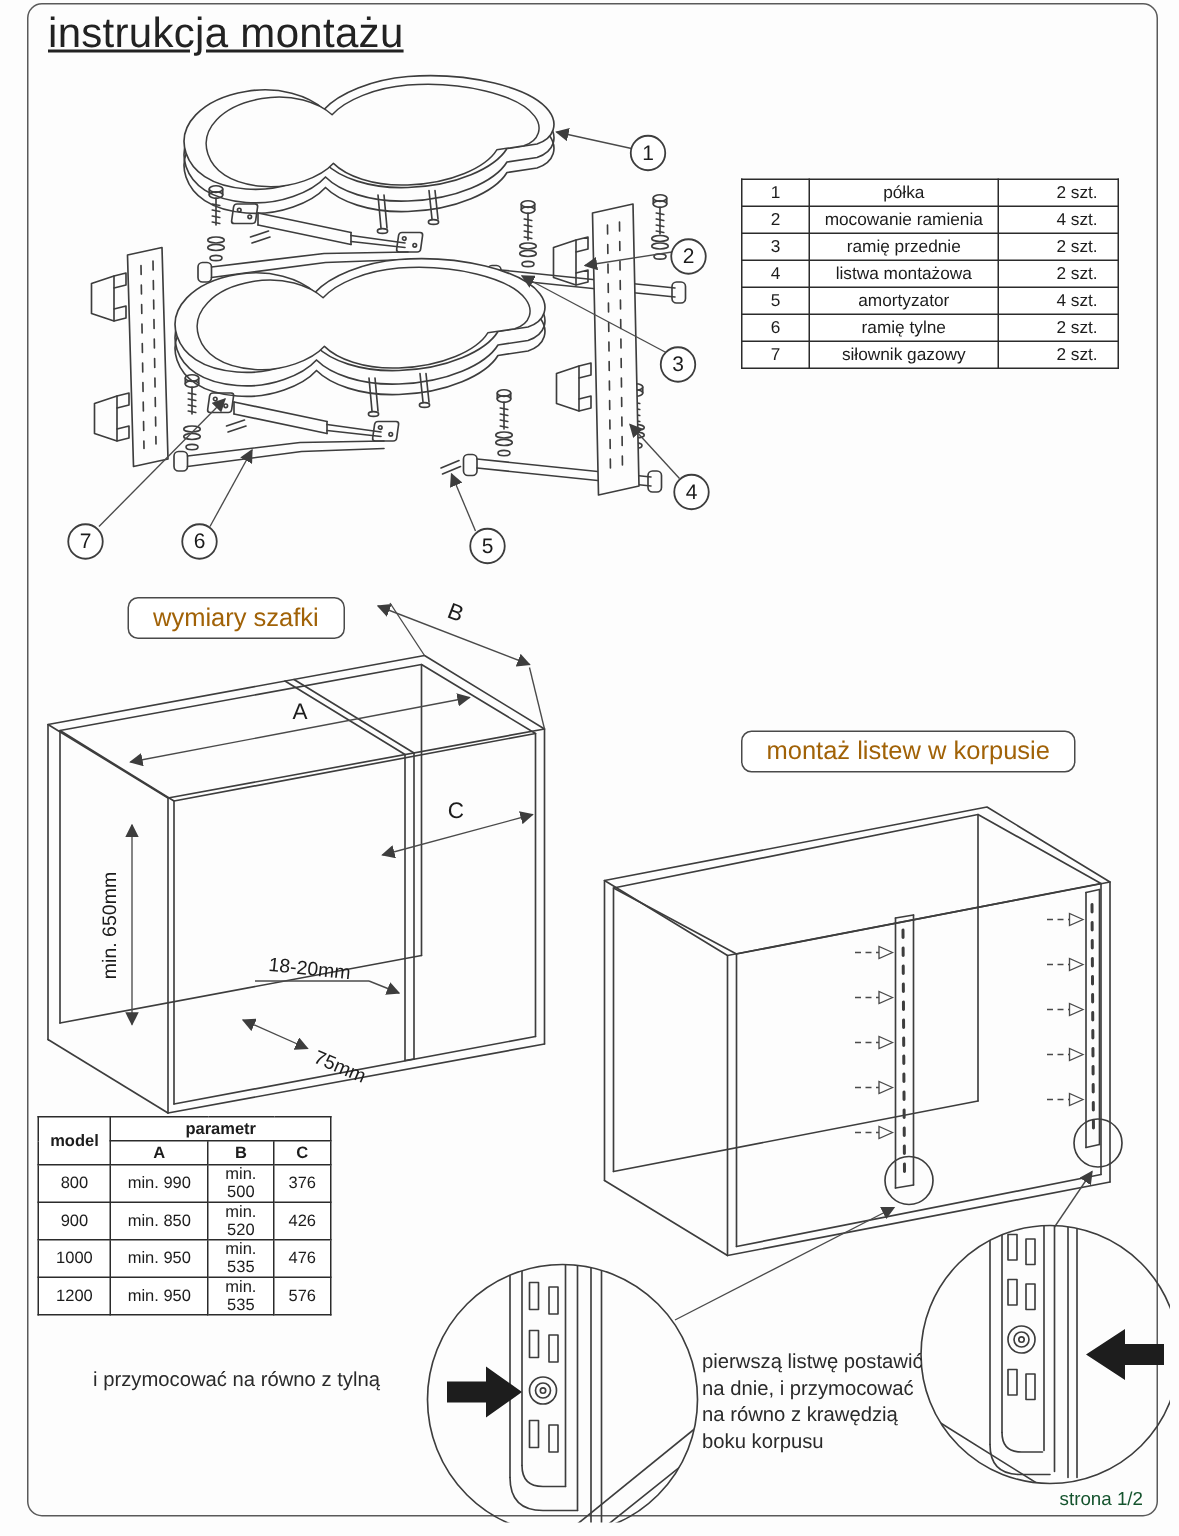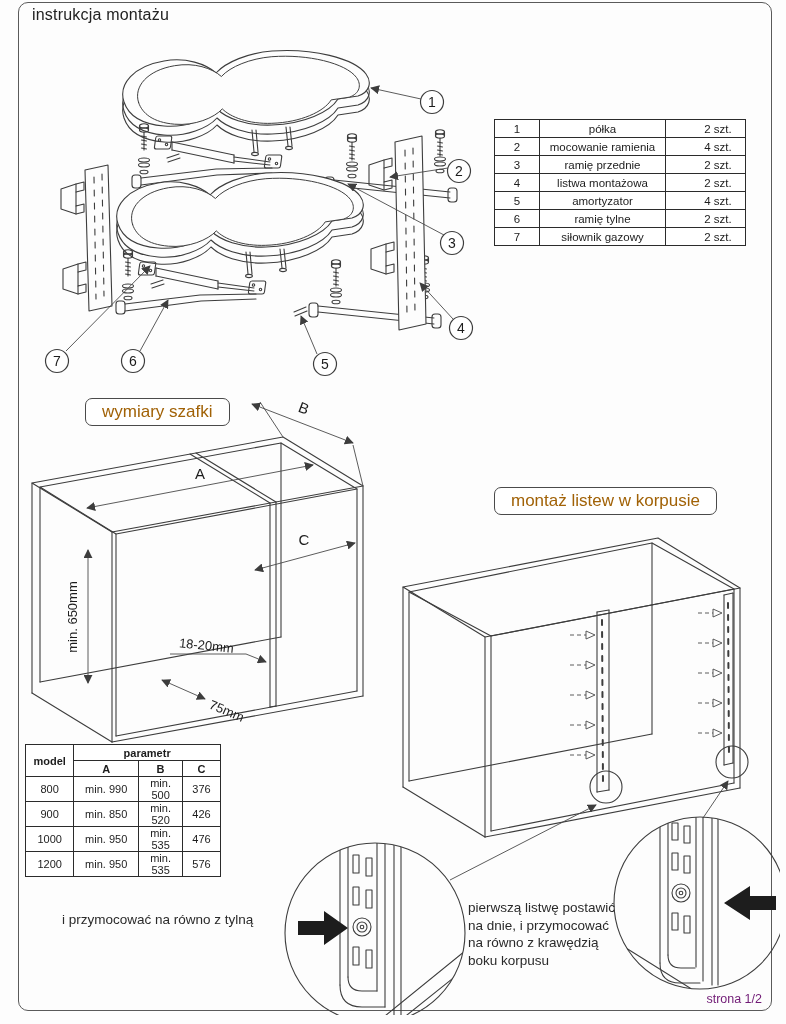--- a/index.html
+++ b/index.html
@@ -1,21 +1,21 @@
 <!DOCTYPE html>
 <html><head>
 <meta charset="utf-8">
 <style>
   html,body{margin:0;padding:0;background:#e8e8e8;}
   .page{position:relative;width:786px;height:1024px;background:#fdfdfd;overflow:hidden;
         font-family:"Liberation Sans",sans-serif;color:#1c1c1c;}
   .page-border{position:absolute;left:18px;top:2px;width:752px;height:1007px;
         border:1.6px solid #5a5a5a;border-radius:10px;pointer-events:none;}
-  .title{position:absolute;left:32px;top:6px;margin:0;font-size:16px;font-weight:normal;
-        color:#222;letter-spacing:.2px;}
+  .title{position:absolute;left:32px;top:6px;margin:0;font-size:28px;font-weight:normal;
+        color:#222;letter-spacing:.2px;text-decoration:underline;}
   svg{position:absolute;overflow:visible;}
   svg.clipped{overflow:hidden;}
   .ln{stroke:#3d3d3d;stroke-width:1.1;fill:none;stroke-linejoin:round;stroke-linecap:round;}
   .lnthin{stroke:#4a4a4a;stroke-width:0.9;fill:none;}
   .svgt{font-family:"Liberation Sans",sans-serif;fill:#1c1c1c;stroke:none;}
   .callout circle{fill:#fff;stroke:#3d3d3d;stroke-width:1.2;}
   .callout text{font-size:14px;}
   table{border-collapse:collapse;position:absolute;background:#fff;}
   .parts-table{left:494px;top:119px;width:252px;}
   .parts-table td{border:1.3px solid #2b2b2b;font-size:11.5px;text-align:center;height:17px;padding:0 3px;}
@@ -28,21 +28,21 @@
   .dims-table .c-a{width:84px;}
   .dims-table .c-b{width:50px;}
   .dims-table .c-c{width:42px;}
   .label-box{position:absolute;border:1.6px solid #4a4a4a;border-radius:7px;background:#fff;
         padding:3px 16px;font-size:17px;color:#a16207;white-space:nowrap;}
   .box-wymiary{left:85px;top:398px;}
   .box-montaz{left:494px;top:487px;text-align:right;}
   .note{position:absolute;font-size:13.5px;line-height:1.3;color:#2a2a2a;}
   .note-left{left:62px;top:911px;}
   .note-right{left:468px;top:899px;}
-  .page-num{position:absolute;left:620px;top:992px;width:142px;text-align:right;font-size:12.5px;color:#701a75;}
+  .page-num{position:absolute;left:620px;top:992px;width:142px;text-align:right;font-size:12.5px;color:#14532d;}
 </style>
 </head>
 <body>
 
 <div class="page">
   <div class="page-border"></div>
 
   <h1 class="title">instrukcja montażu</h1>
 
   <svg style="left:20px;top:38px" width="465" height="352" viewBox="0 0 465 352">

